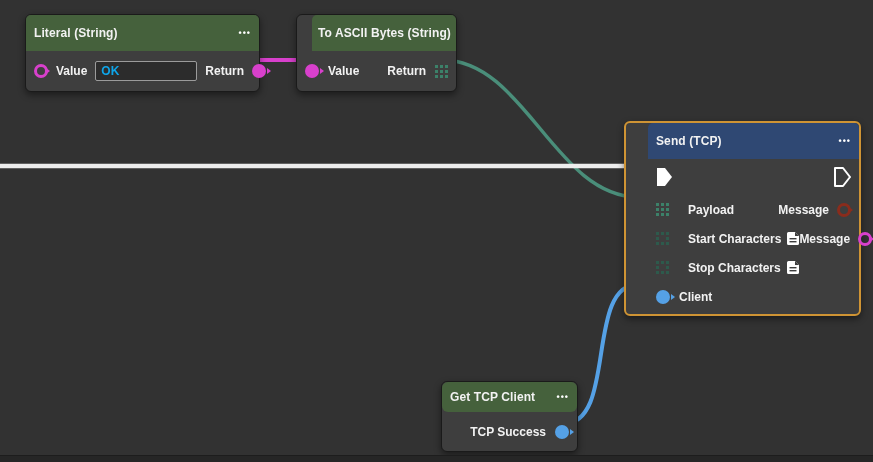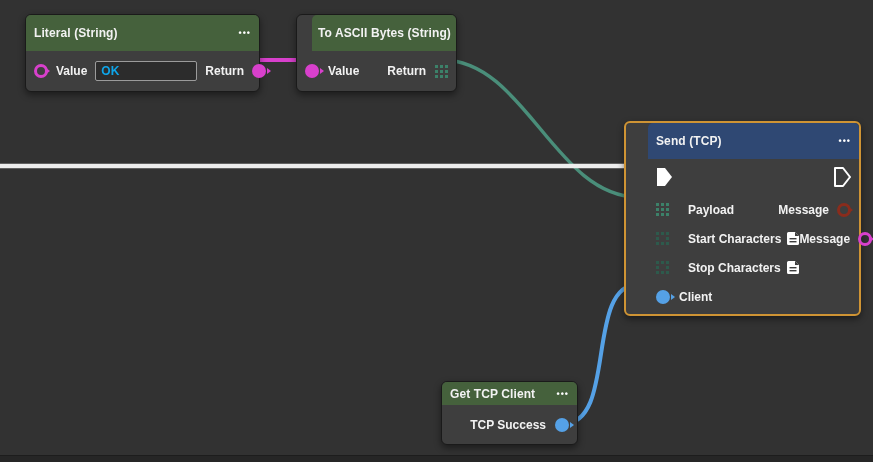--- a/index.html
+++ b/index.html
@@ -92,21 +92,21 @@
 
   
   #node-send { left: 624px; top: 121px; width: 237px; padding-bottom: 3px; }
   #node-send .row { height: 29px; }
   #node-send .row-flow { height: 36px; }
   #node-send .lbl-in { margin-left: 19px; margin-right: 6px; }
   #node-send .lbl-out { margin-right: 8px; }
 
   
   #node-gettcp { left: 441px; top: 381px; width: 137px; }
-  #node-gettcp .node-header { height: 23px; }
+  #node-gettcp .node-header { height: 30px; border-radius: 6px; }
   #node-gettcp .row { height: 39px; justify-content: flex-end; }
   #node-gettcp .lbl { margin-right: 9px; }
 
   .bottom-bar {
     position: absolute;
     left: 0; right: 0; bottom: 0;
     height: 7px;
     background: #262626;
     border-top: 1px solid #1d1d1d;
     z-index: 3;

